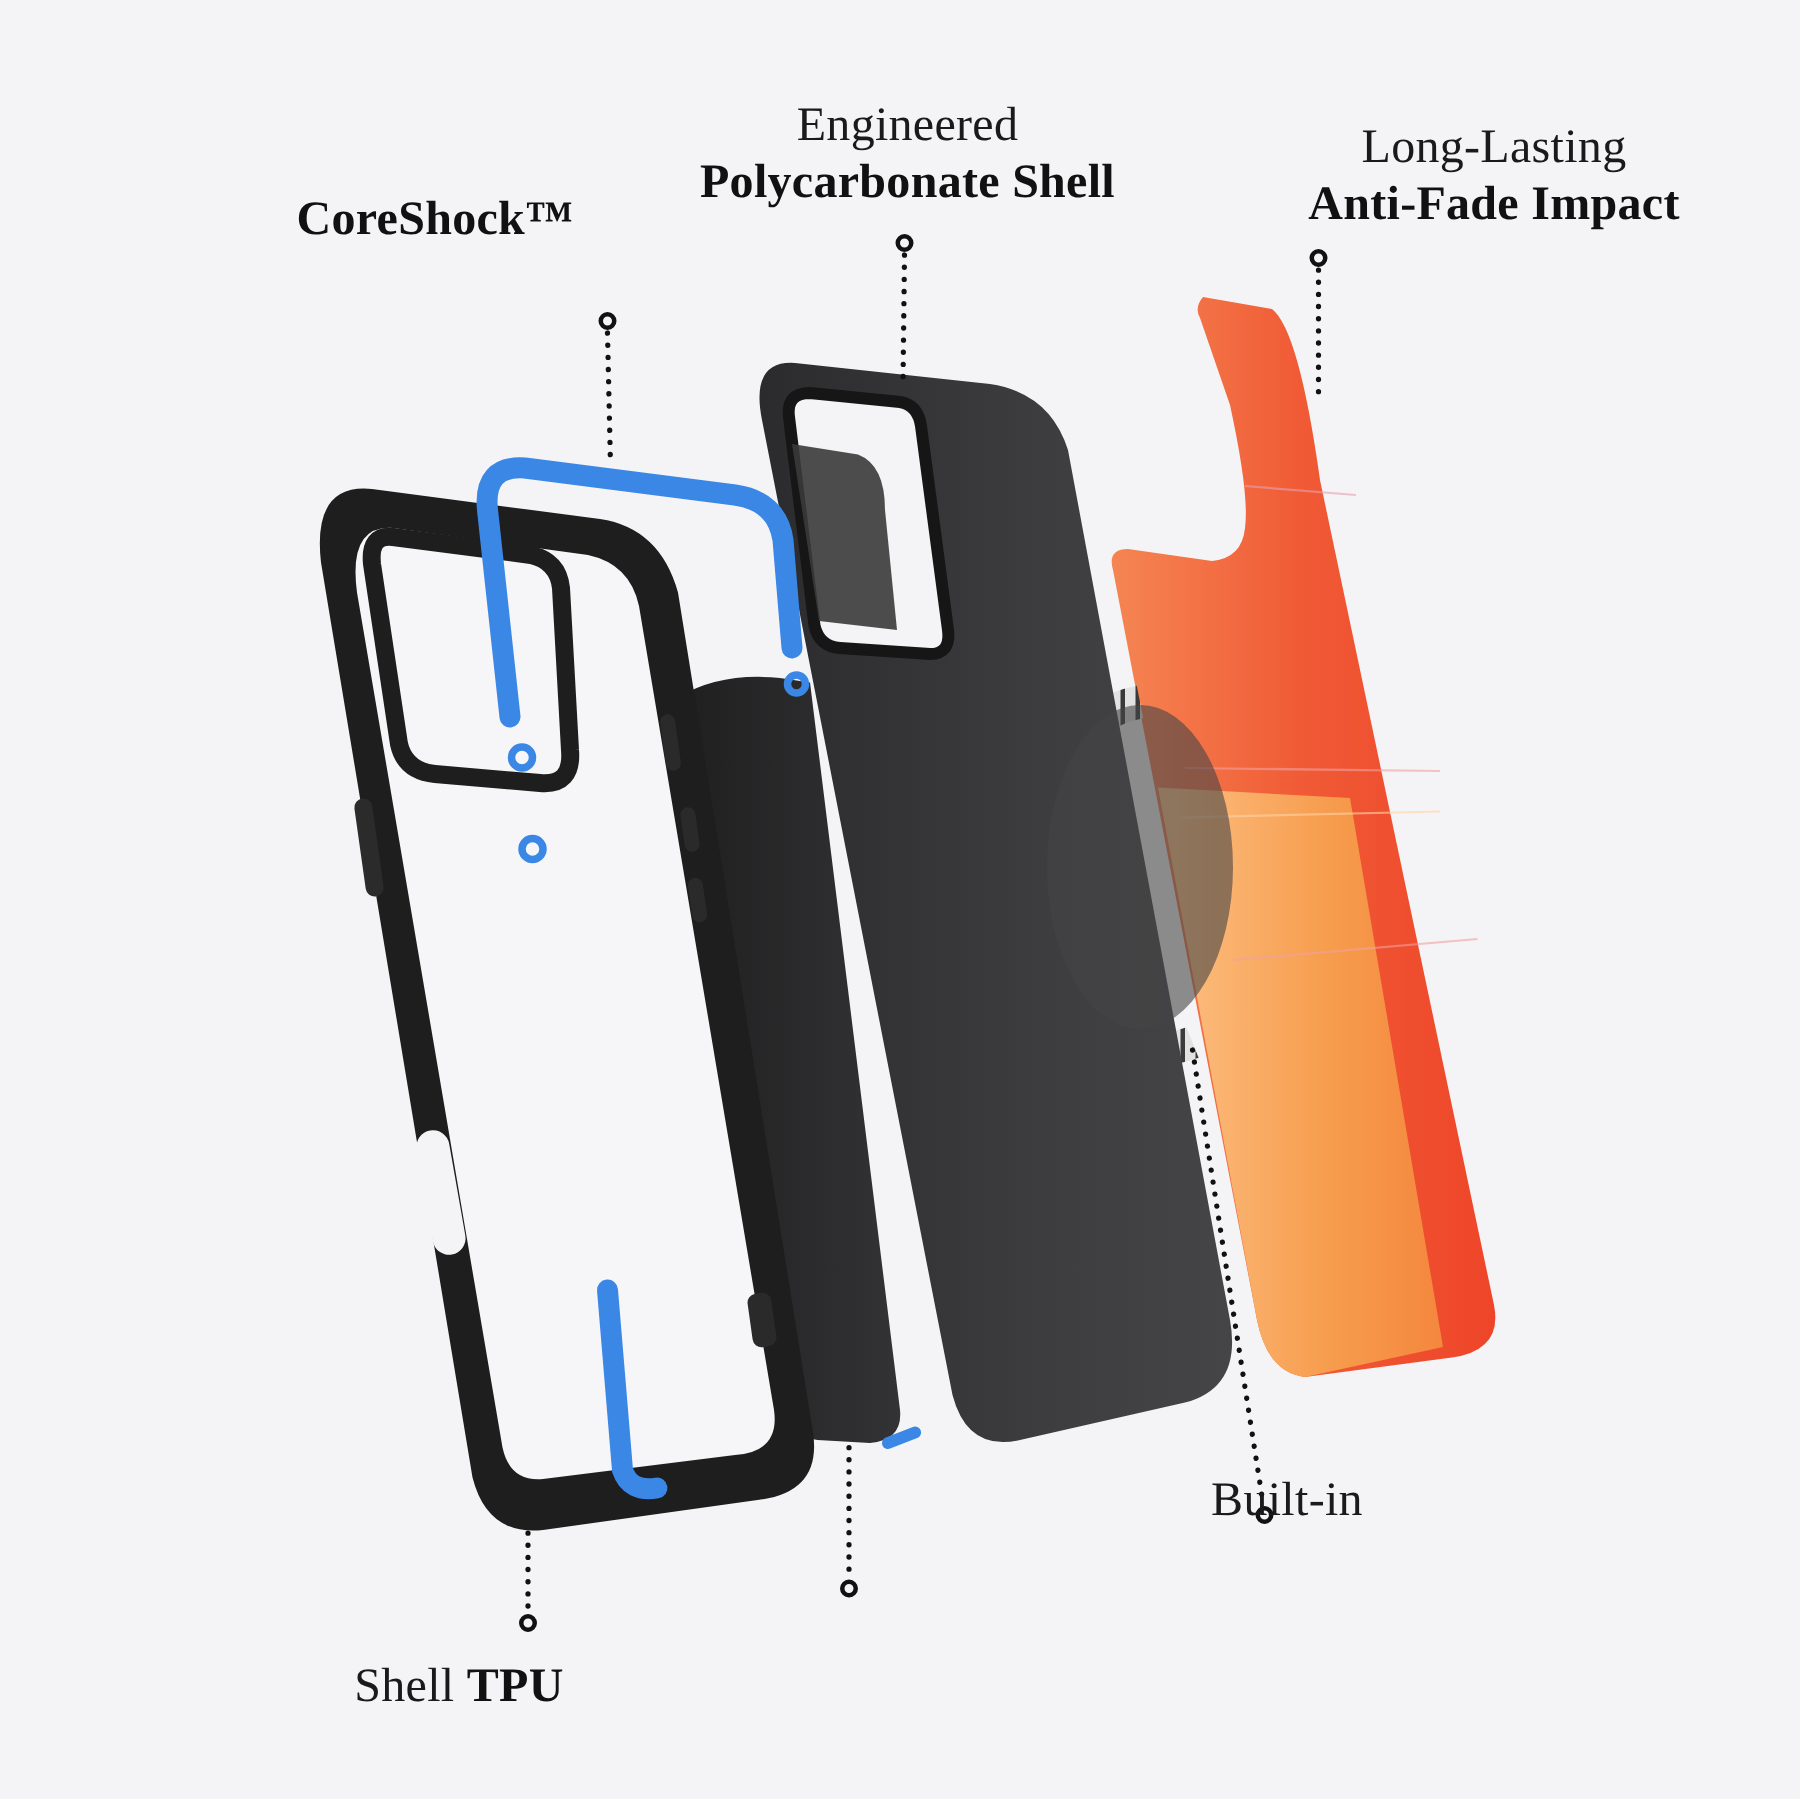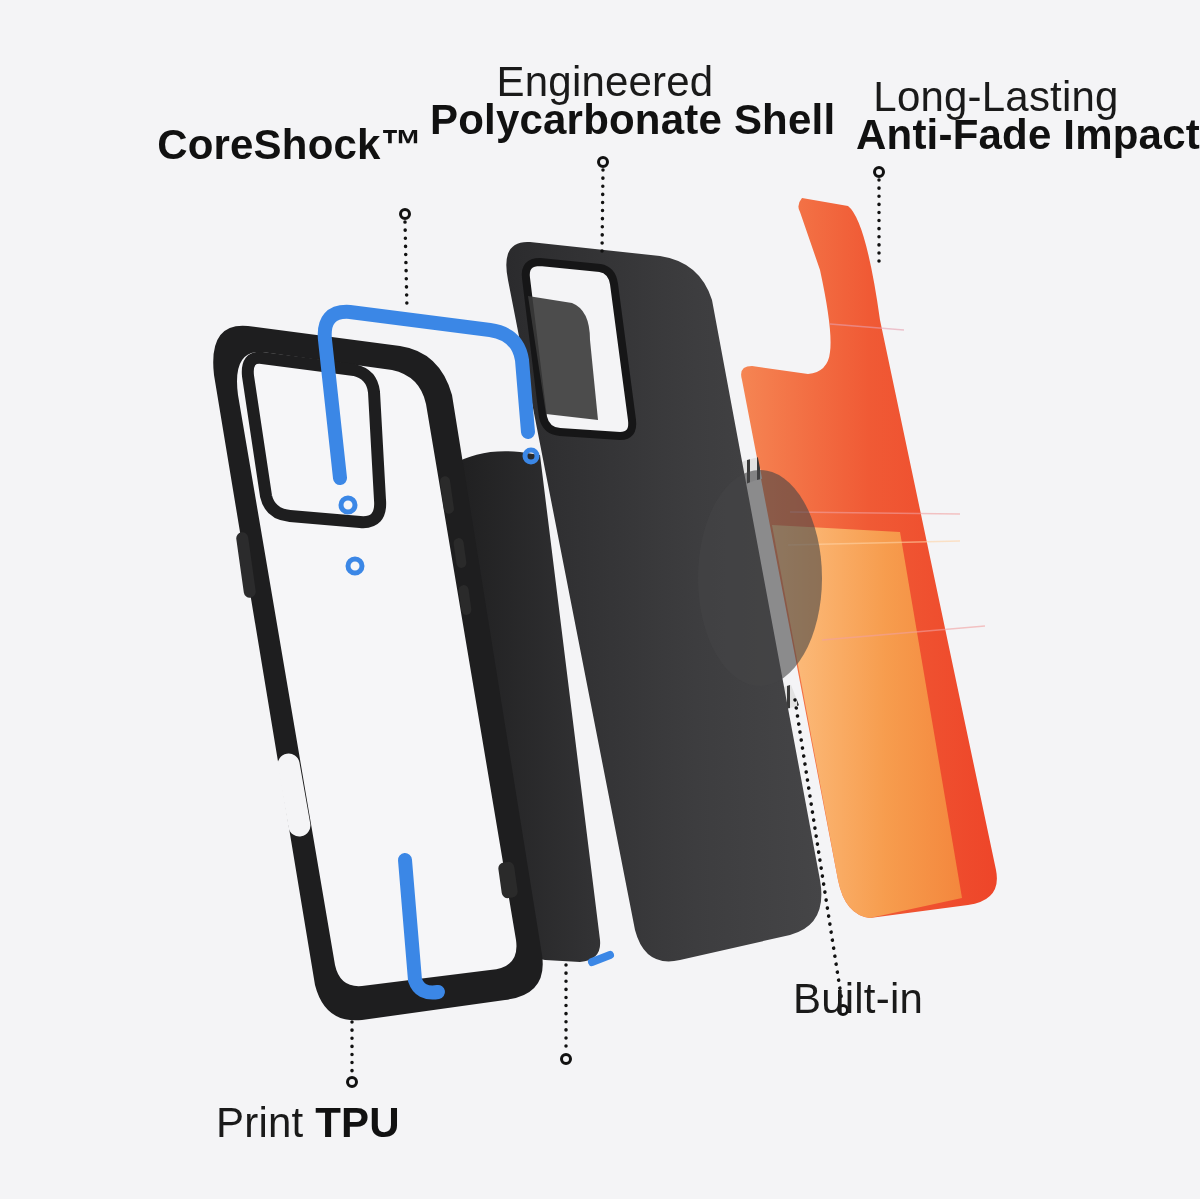--- a/index.html
+++ b/index.html
@@ -7,24 +7,25 @@
       width: 1200px; height: 1199px; overflow: hidden;
       background: #f4f4f6;
       font-family: "Liberation Sans", "DejaVu Sans", sans-serif;
       color: #111;
       position: relative;
     }
     .stage { position: absolute; left: 0; top: 0; width: 1200px; height: 1199px; }
     .label {
       position: absolute;
       text-align: center;
-      font-size: 42px;
+      font-size: 32px;
       line-height: 38px;
       letter-spacing: 0.2px;
       white-space: nowrap;
+      font-family: Liberation Serif, serif;
     }
     .label .light { font-weight: 400; color: #1a1a1a; }
     .label .bold { font-weight: 700; color: #111; }
     .label .line { display: block; }
     .label .inline { display: inline; }
     svg.art { position: absolute; left: 0; top: 0; }
   </style>
 </head>
 <body>
 
@@ -136,21 +137,21 @@
     <span class="line light">Engineered</span>
     <span class="line bold">Polycarbonate Shell</span>
   </div>
 
   <div class="label" style="left:856px; top:78px; width:280px;">
     <span class="line light">Long-Lasting</span>
     <span class="line bold">Anti-Fade Impact</span>
   </div>
 
   <div class="label" style="left:216px; top:1104px; width:180px;">
-    <span class="inline light">Print</span>
+    <span class="inline light">Shell</span>
     <span class="inline bold">TPU</span>
   </div>
 
 
   <div class="label" style="left:738px; top:980px; width:240px;">
     <span class="line light">Built-in</span>
   </div>
 
 </div>
 

